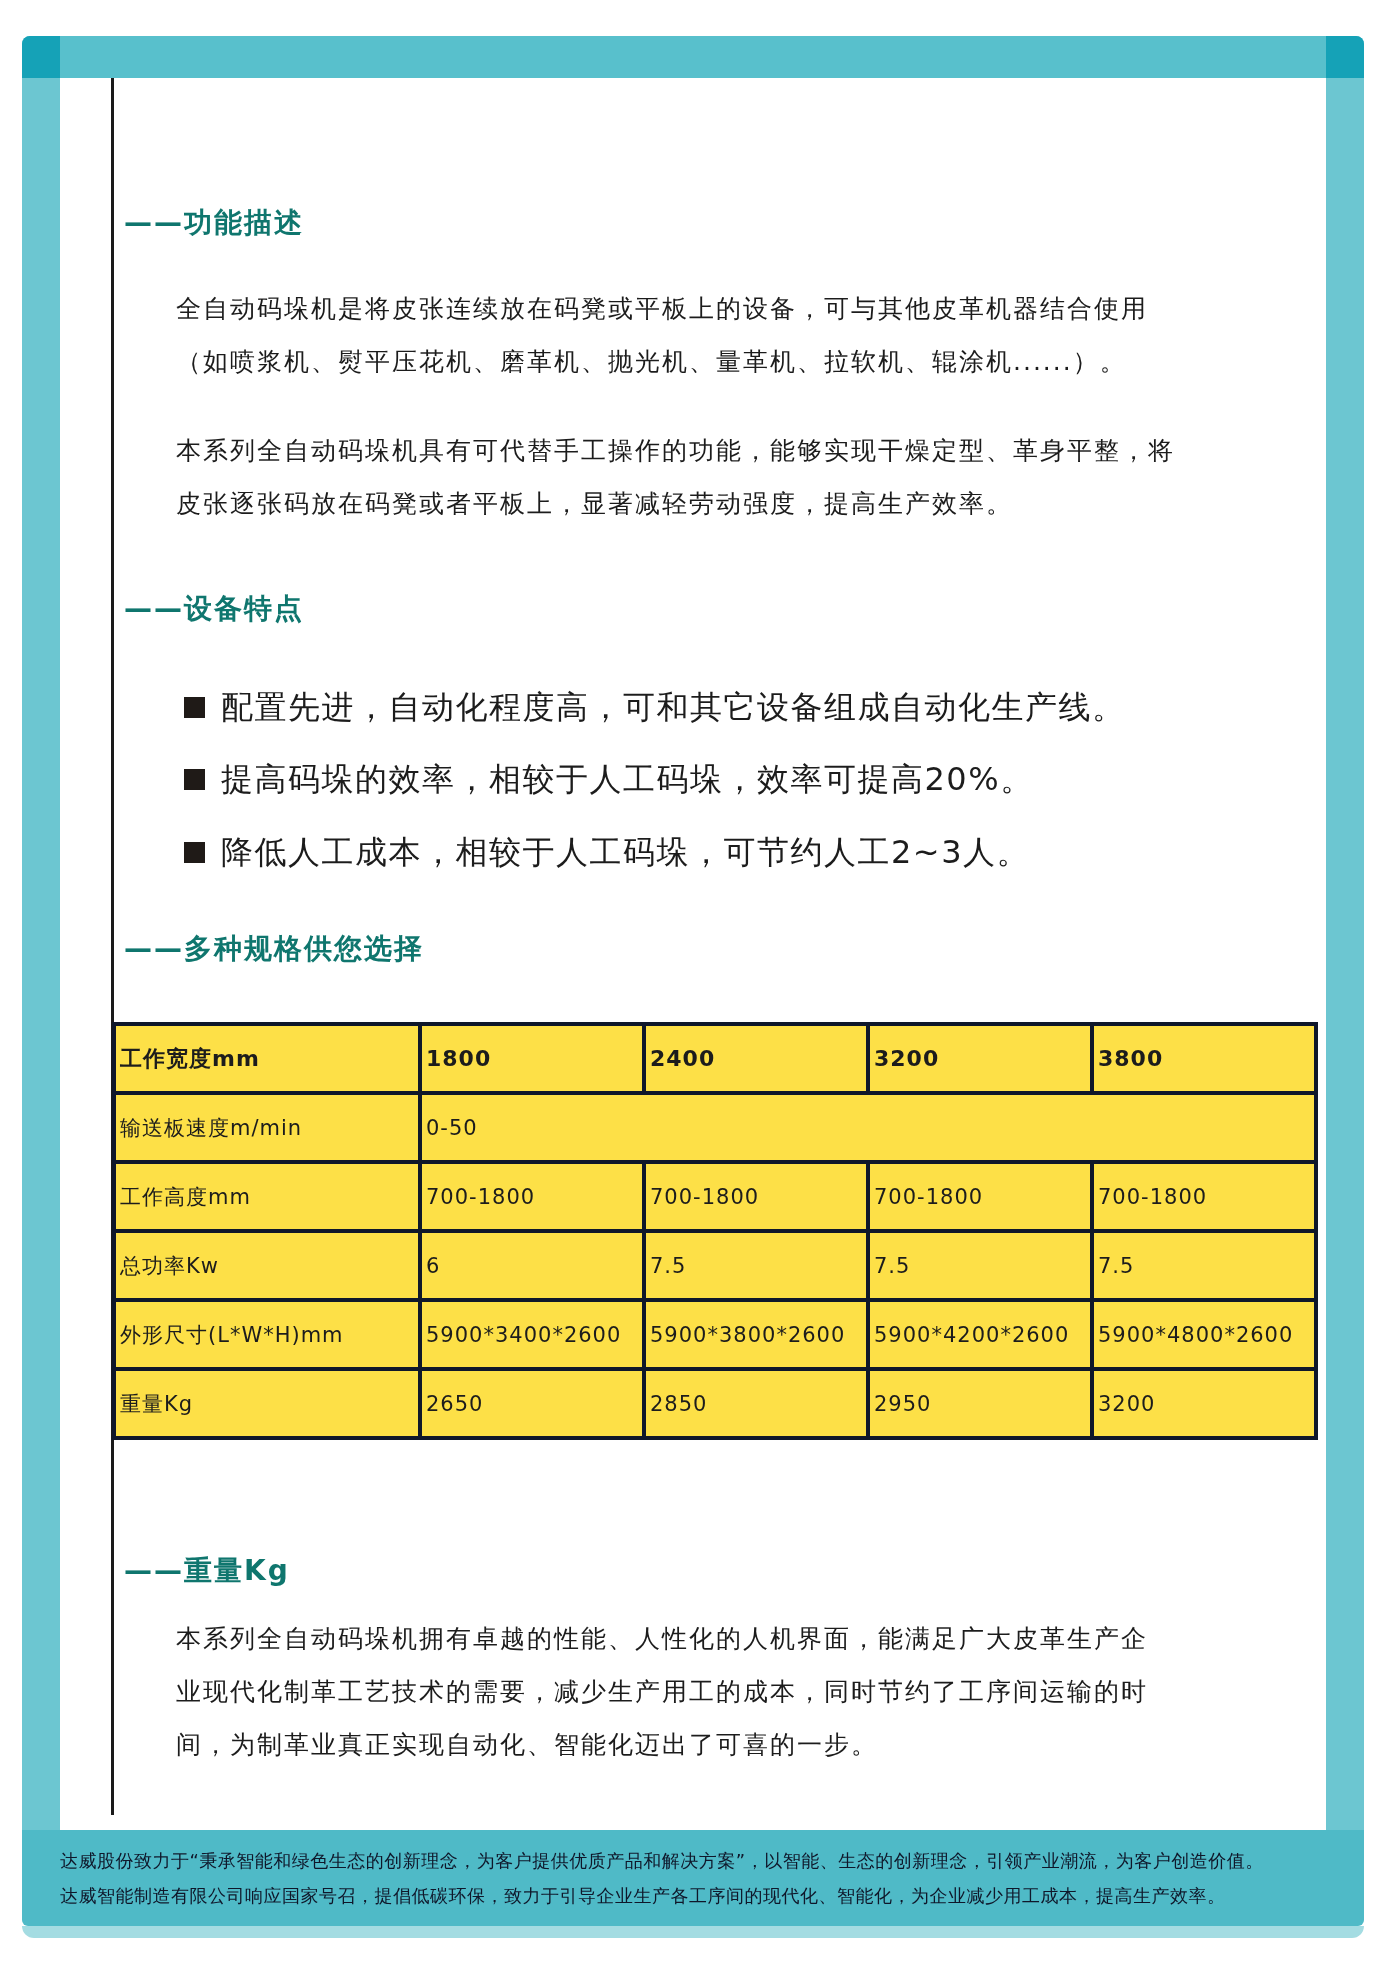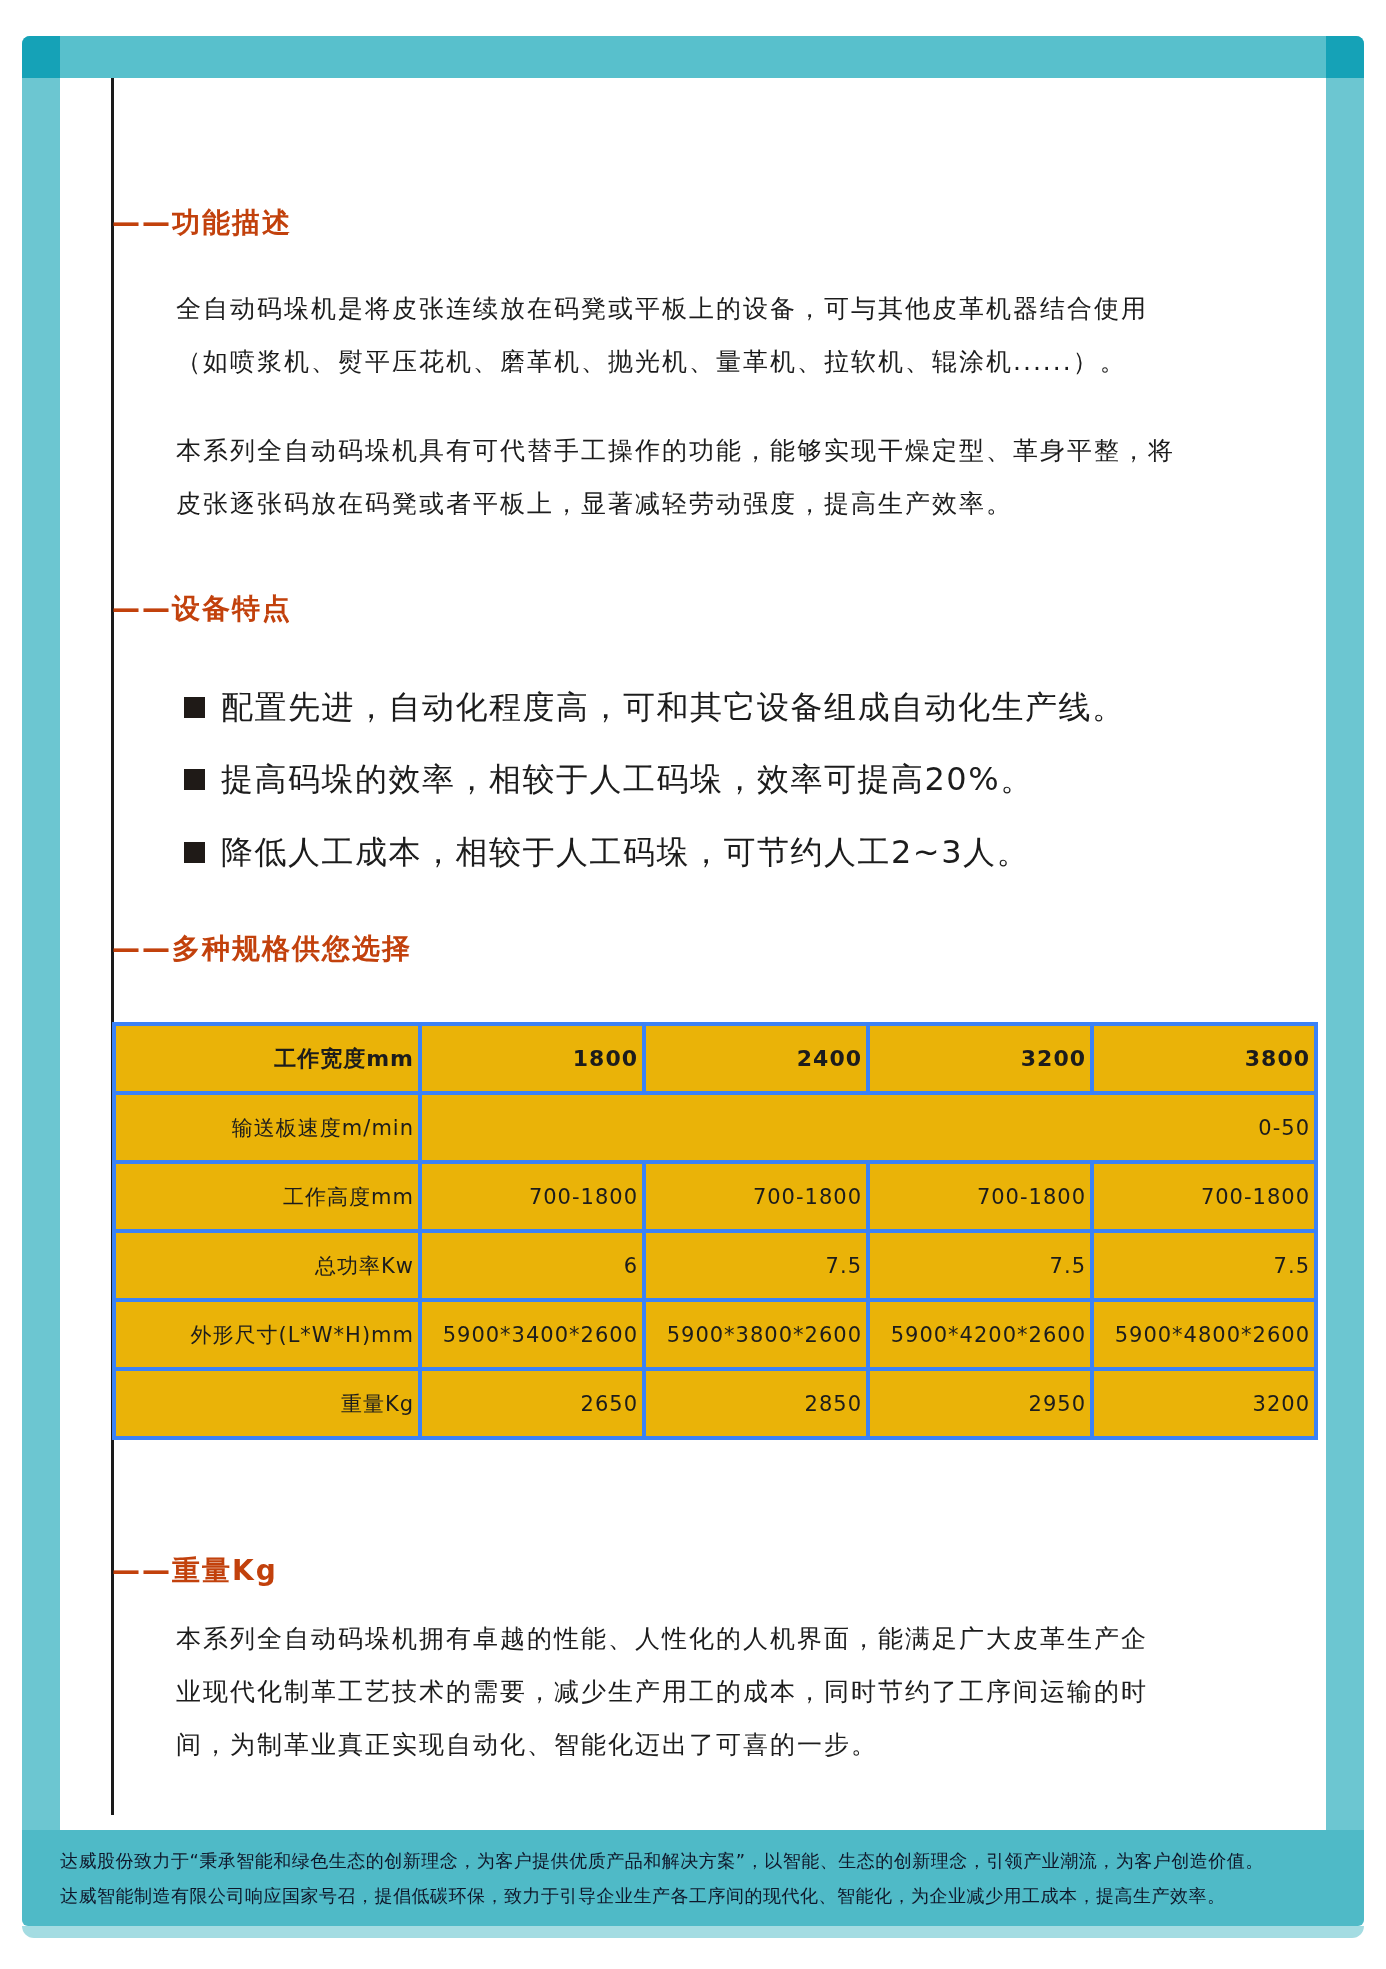--- a/index.html
+++ b/index.html
@@ -14,37 +14,37 @@
   .strip{position:absolute;top:78px;width:38px;height:1752px;background:#6cc6d1;}
   .strip-left{left:22px;}
   .strip-right{left:1326px;}
   .footer-band{position:absolute;left:22px;top:1830px;width:1342px;height:96px;background:#4fbac7;border-radius:0 0 6px 6px;}
   .footer-edge{position:absolute;left:22px;top:1926px;width:1342px;height:12px;background:#a4dce2;border-radius:0 0 18px 18px;}
 
   
   .rule{position:absolute;left:111px;top:78px;width:3px;height:1737px;background:#1a1a1a;}
 
   
-  .heading{position:absolute;left:112px;font-size:28px;font-weight:bold;color:#c2410c;letter-spacing:2px;white-space:nowrap;}
+  .heading{position:absolute;left:124px;font-size:28px;font-weight:bold;color:#0f766e;letter-spacing:2px;white-space:nowrap;}
   .h-func{top:204px;} .h-feat{top:590px;} .h-spec{top:930px;} .h-perf{top:1552px;}
 
   
   .para{position:absolute;left:176px;font-size:25px;letter-spacing:2px;line-height:53px;}
   .para .line{display:block;white-space:nowrap;}
   .p-1{top:282px;} .p-2{top:424px;} .p-4{top:1612px;}
 
   
   .bullet{position:absolute;left:184px;font-size:32px;letter-spacing:1.5px;white-space:nowrap;}
   .b-1{top:686px;} .b-2{top:758px;} .b-3{top:831px;}
   .sq{display:inline-block;width:21px;height:21px;background:#1f1a17;margin-right:16px;}
 
   
   table.spec{position:absolute;left:112px;top:1022px;border-collapse:collapse;table-layout:fixed;}
-  table.spec td{border:4px solid #3b82f6;height:65px;text-align:right;vertical-align:middle;
-                font-size:21px;letter-spacing:1px;background:#eab308;padding:0 4px;}
+  table.spec td{border:4px solid #0f172a;height:65px;text-align:left;vertical-align:middle;
+                font-size:21px;letter-spacing:1px;background:#fde047;padding:0 4px;}
   table.spec td.hdr{font-weight:bold;font-size:22px;}
   col.c-label{width:306px;} col.c-val{width:224px;}
 
   
   .footer-text{position:absolute;left:60px;top:1843px;width:1290px;color:#0f172a;font-size:18px;line-height:35px;letter-spacing:0.5px;}
   .footer-text .line{display:block;white-space:nowrap;}
 </style>
 </head>
 <body>
 

